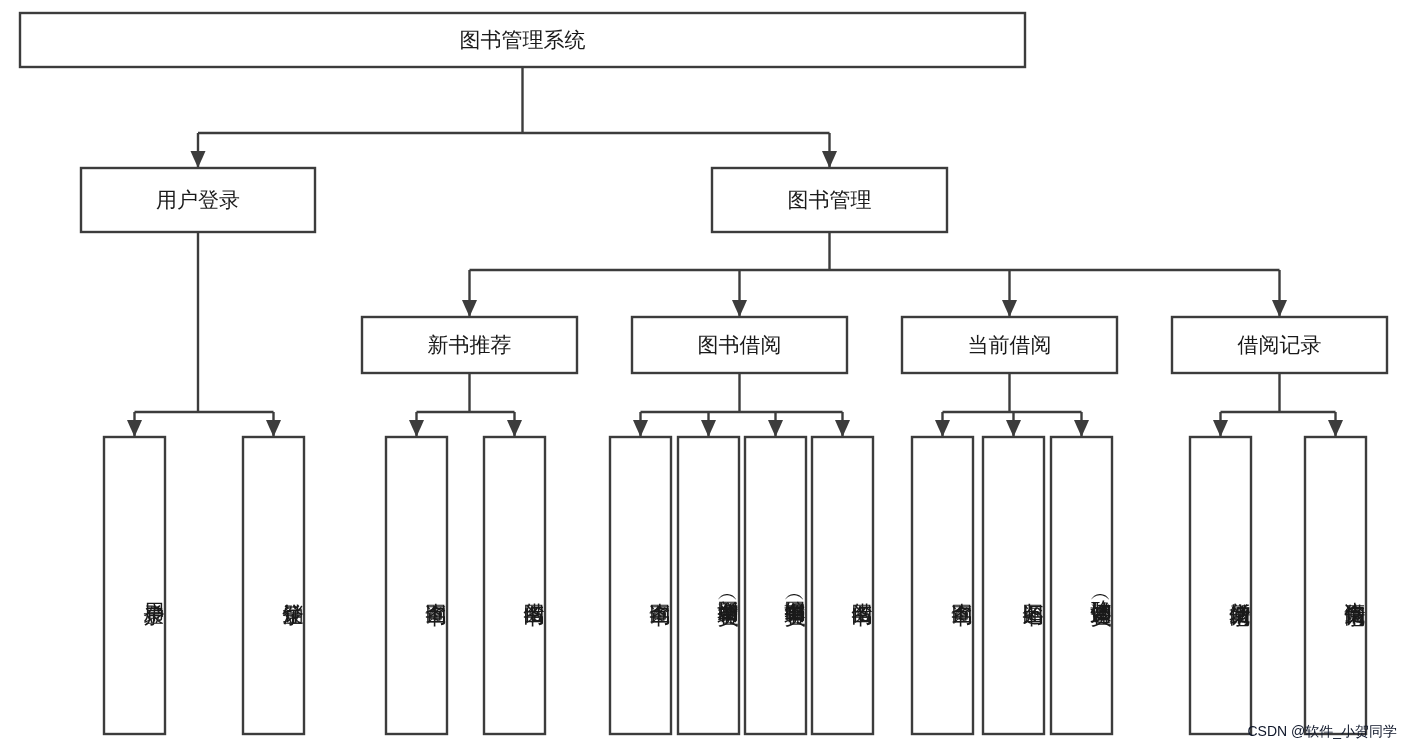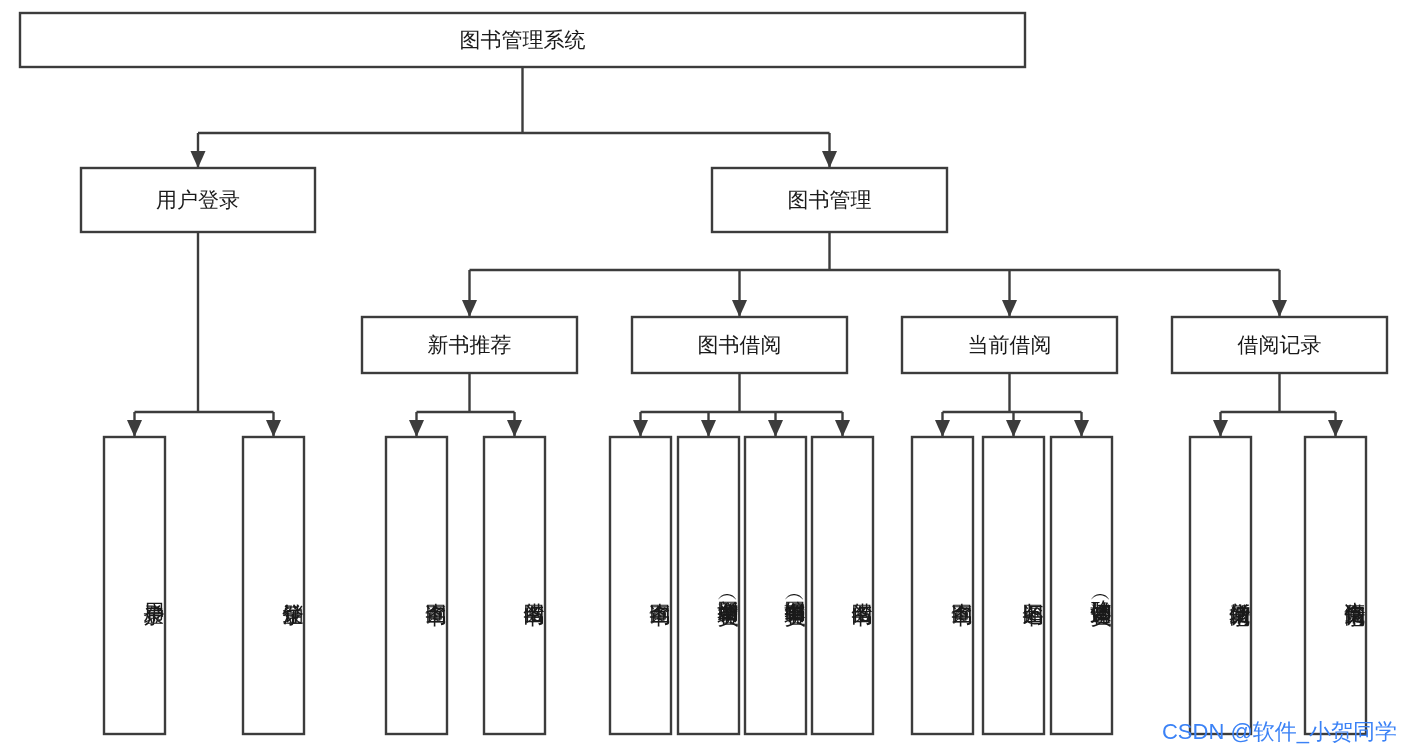--- a/index.html
+++ b/index.html
@@ -58,24 +58,24 @@
     font-size: 21px;
     line-height: 1.06;
     color: #1a1a1a;
     letter-spacing: 1px;
     white-space: nowrap;
     pointer-events: none;
   }
   .watermark {
     position: absolute;
     right: 8px;
-    bottom: 0;
-    font-family: "Liberation Sans", "DejaVu Sans", sans-serif;
-    font-size: 22px;
-    color: #3b82f6;
+    bottom: 6px;
+    font-family: "Liberation Sans", "DejaVu Sans", sans-serif;
+    font-size: 14px;
+    color: #0f172a;
     white-space: nowrap;
   }
 </style>
 </head>
 <body>
 
 <div id="diagram-root">
 
   <svg id="flow" viewBox="0 0 1405 747">
     <g id="connectors-layer">

